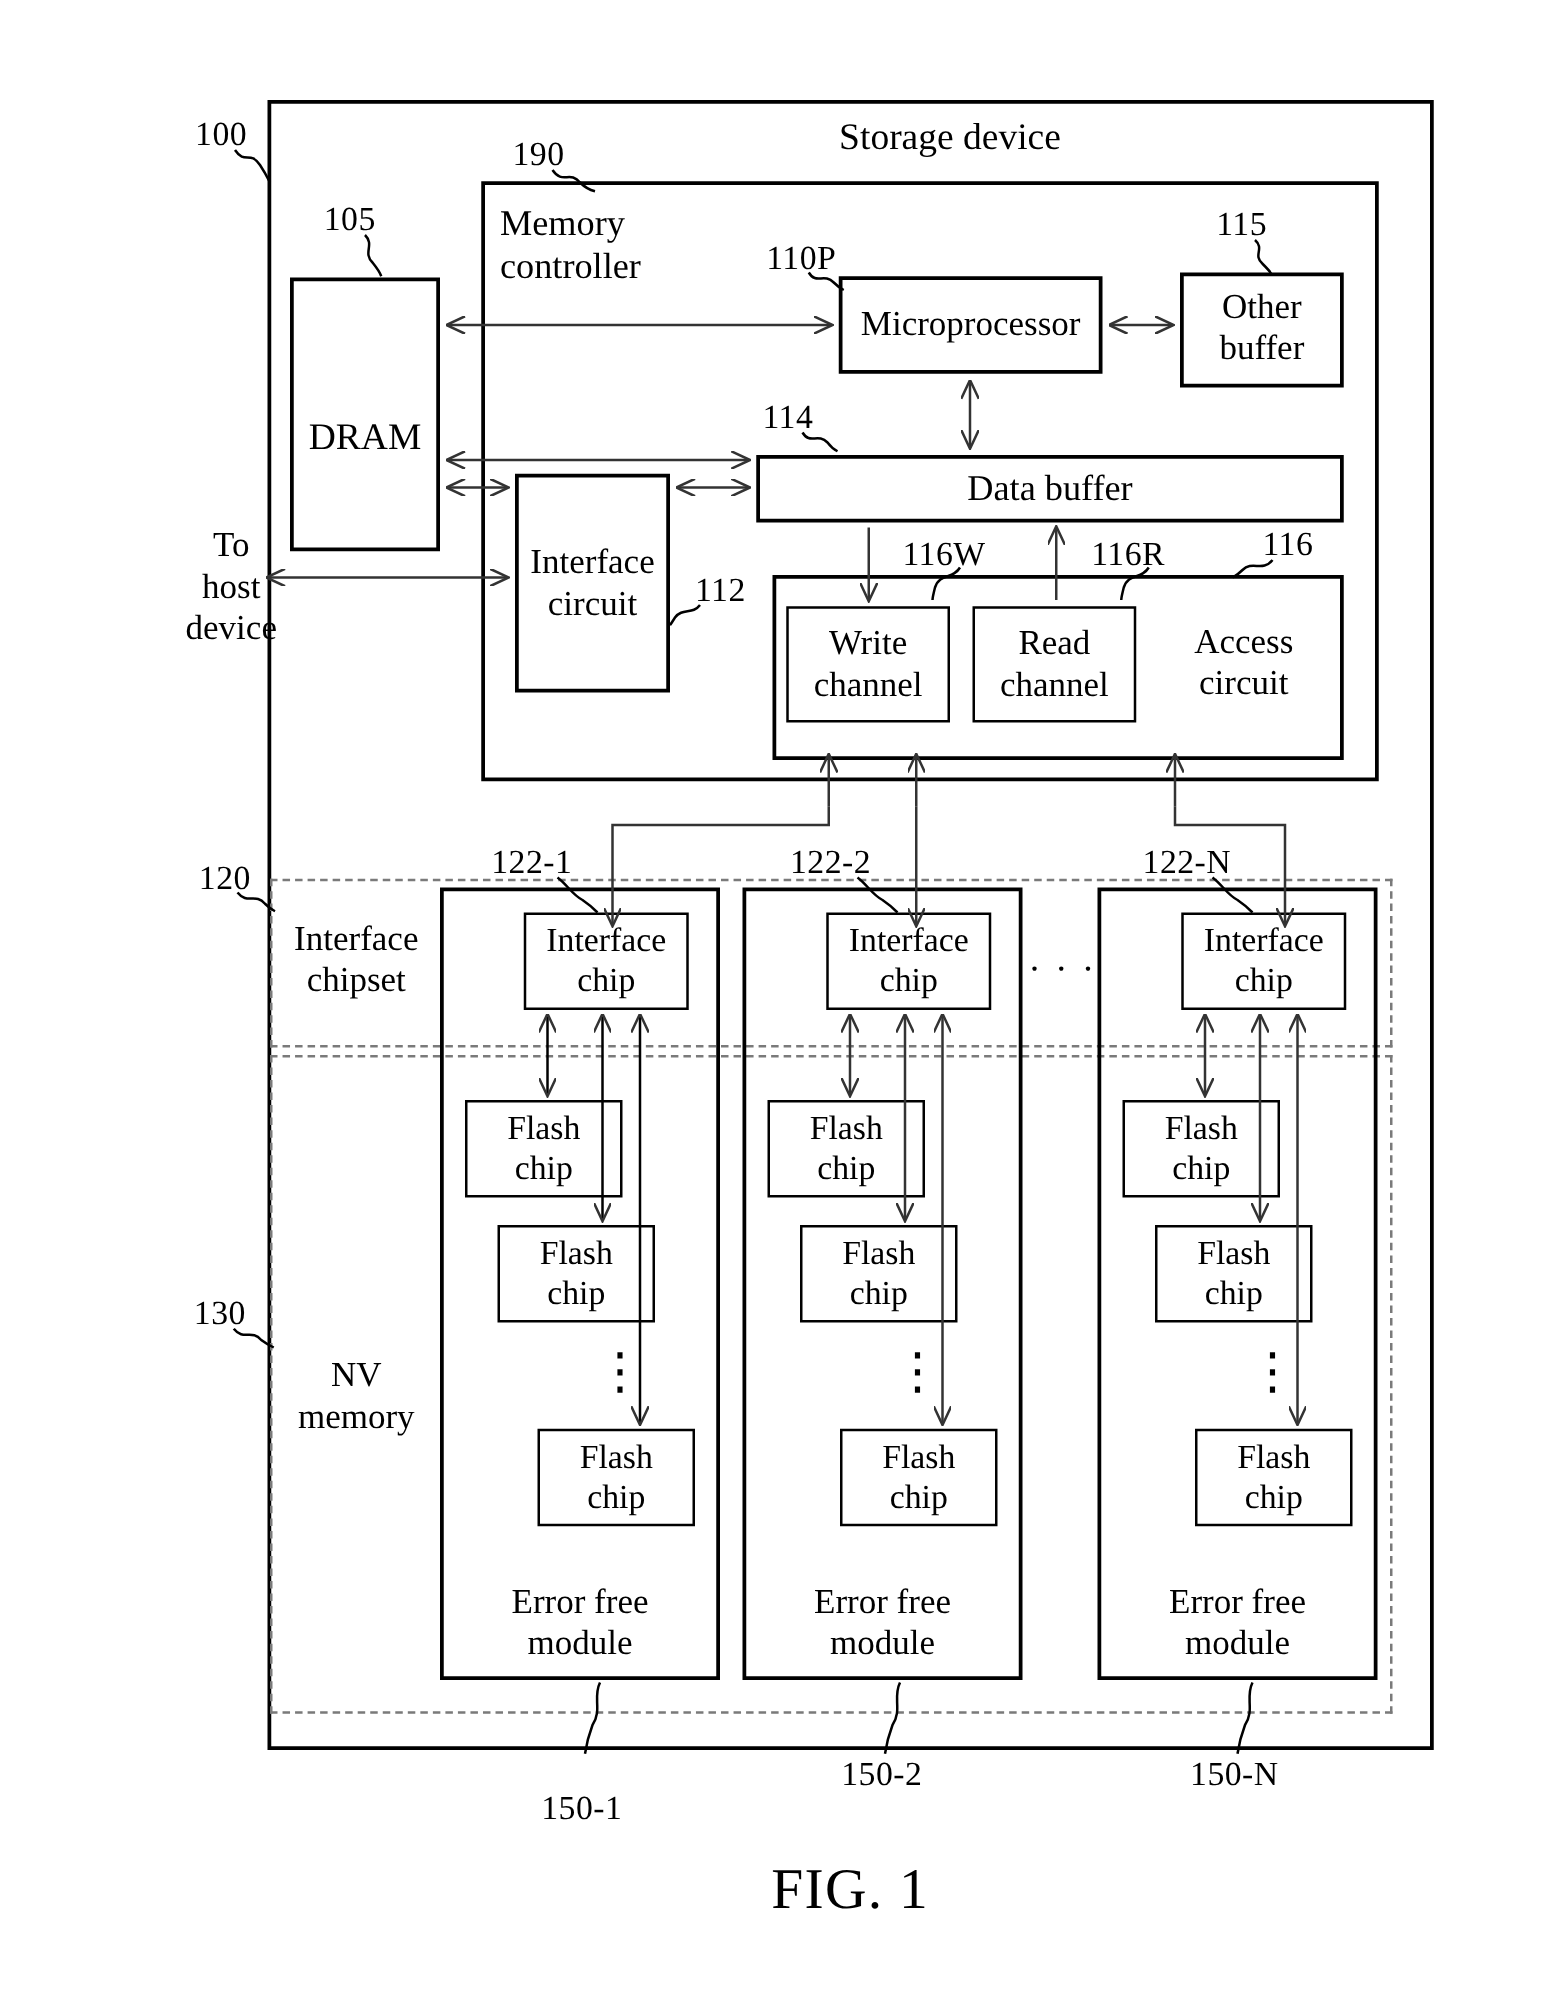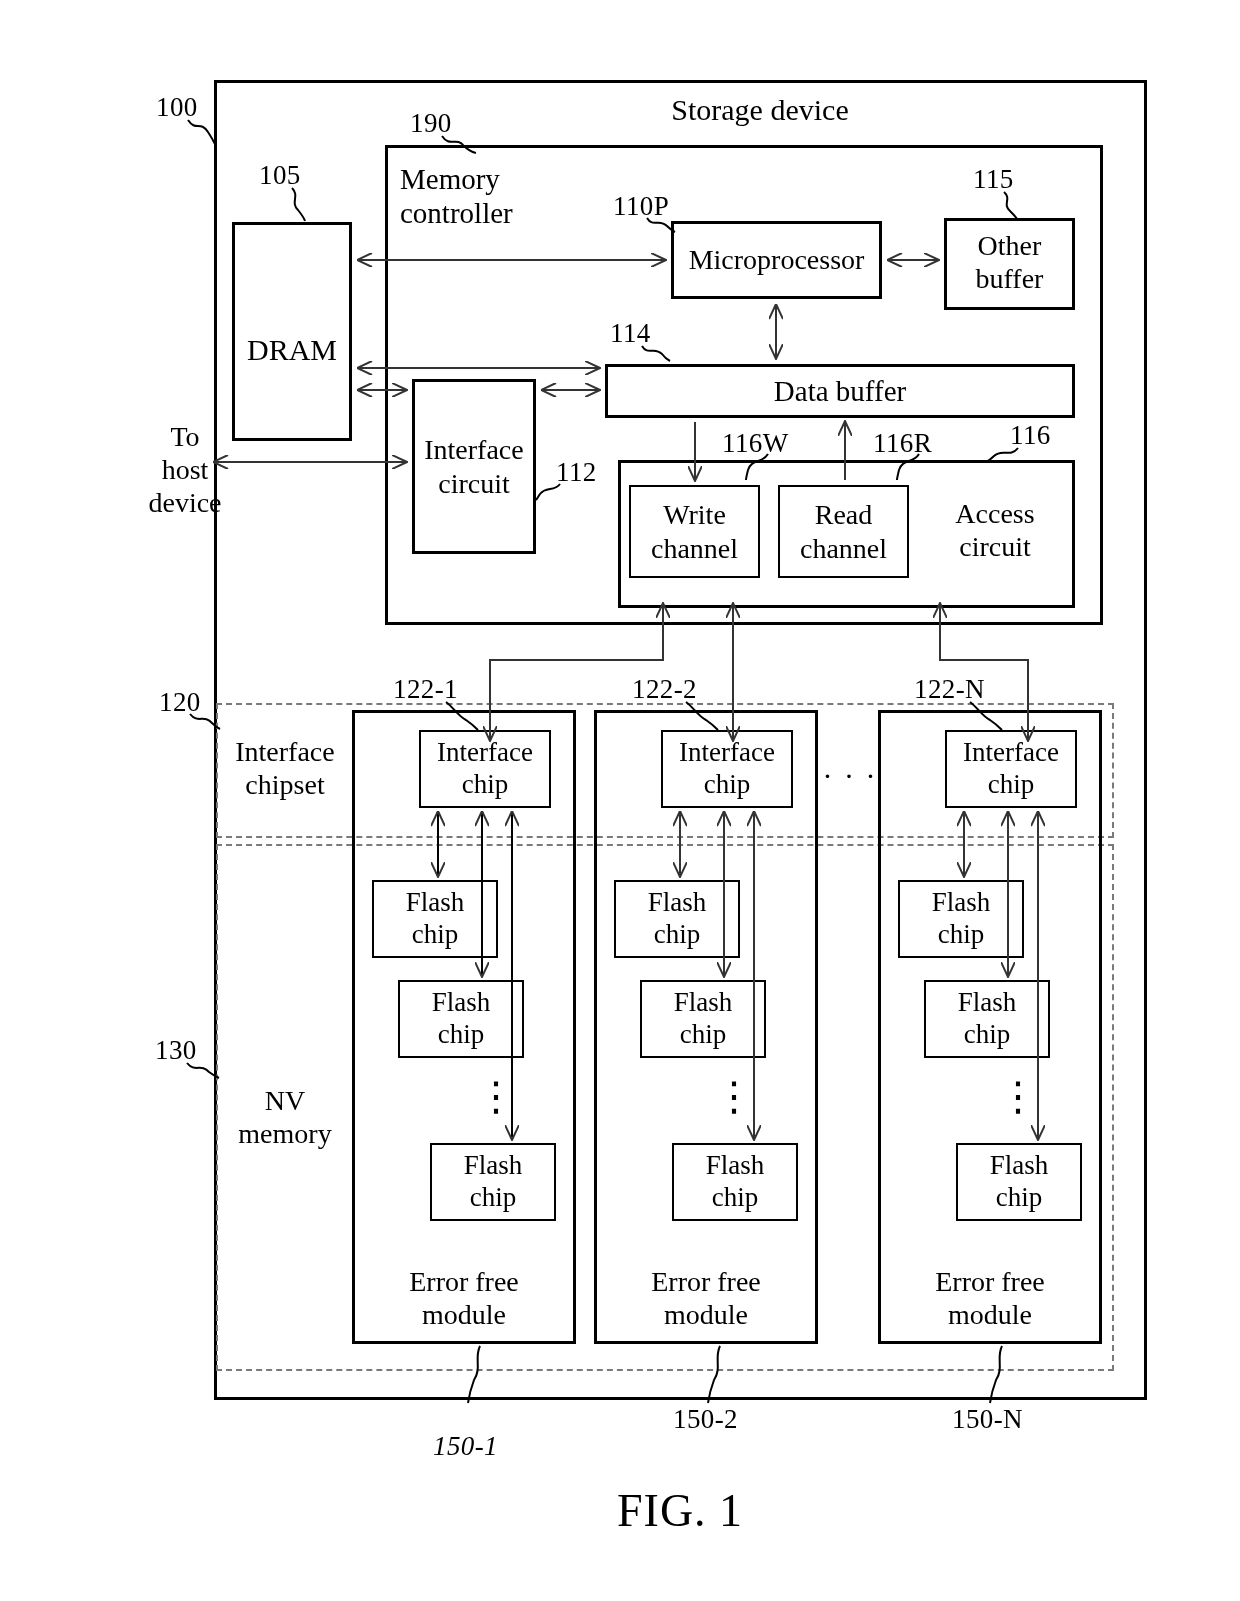--- a/index.html
+++ b/index.html
@@ -226,21 +226,21 @@
   <div class="box thin" style="left:398px;top:980px;width:126px;height:78px;"></div>
   <div class="lbl center" style="left:398px;top:980px;width:126px;height:78px;font-size:27px;">Flash
 chip</div>
 
   <div class="vdots" style="left:476px;top:1085px;font-size:40px;">⋮</div>
 
   <div class="box thin" style="left:430px;top:1143px;width:126px;height:78px;"></div>
   <div class="lbl center" style="left:430px;top:1143px;width:126px;height:78px;font-size:27px;">Flash
 chip</div>
 
-  <div class="ref" style="left:433px;top:1431px;font-style:italic;">150-1</div>
+  <div class="ref" style="left:433px;top:1431px;">150-1</div>
   <svg class="leader" style="left:466px;top:1346px;width:24px;height:58px;">
     <path d="M14,0 C8,12 16,22 8,34 C5,42 3,50 2,57"></path>
   </svg>
 
   <div class="box" style="left:594px;top:710px;width:224px;height:634px;"></div>
   <div class="lbl" style="left:594px;top:1265px;width:224px;font-size:28px;text-align:center;">Error free
 module</div>
 
   <div class="box thin" style="left:661px;top:730px;width:132px;height:78px;"></div>
   <div class="lbl center" style="left:661px;top:730px;width:132px;height:78px;font-size:27px;">Interface

